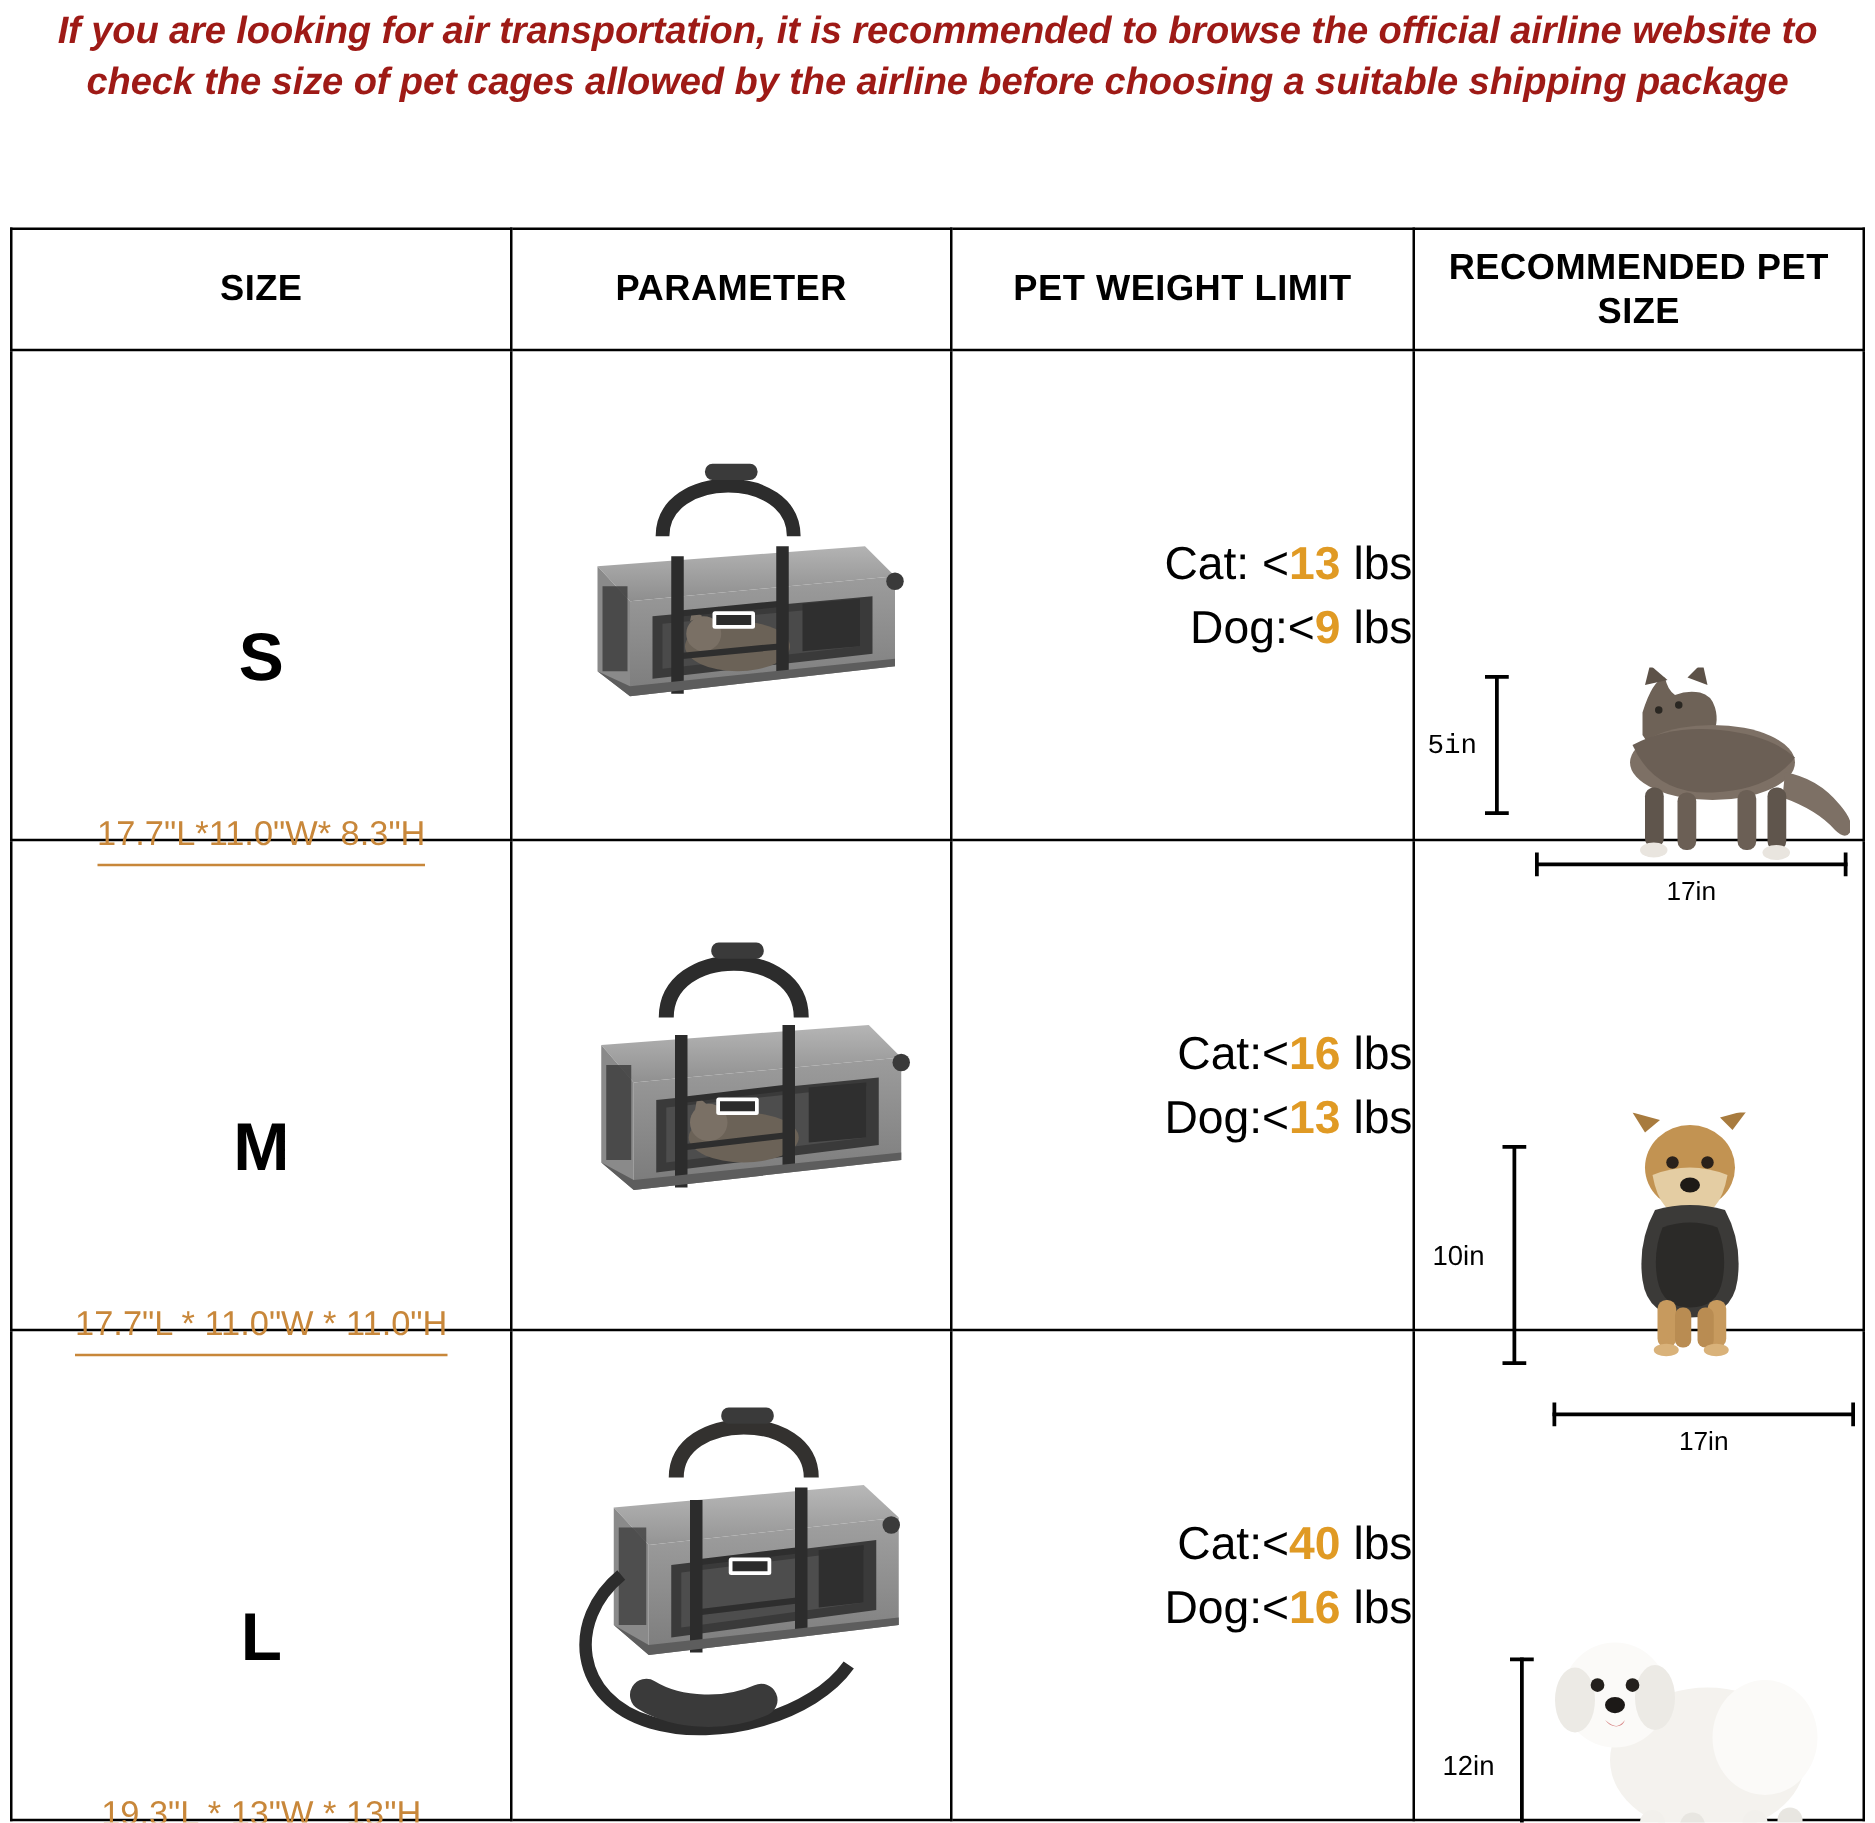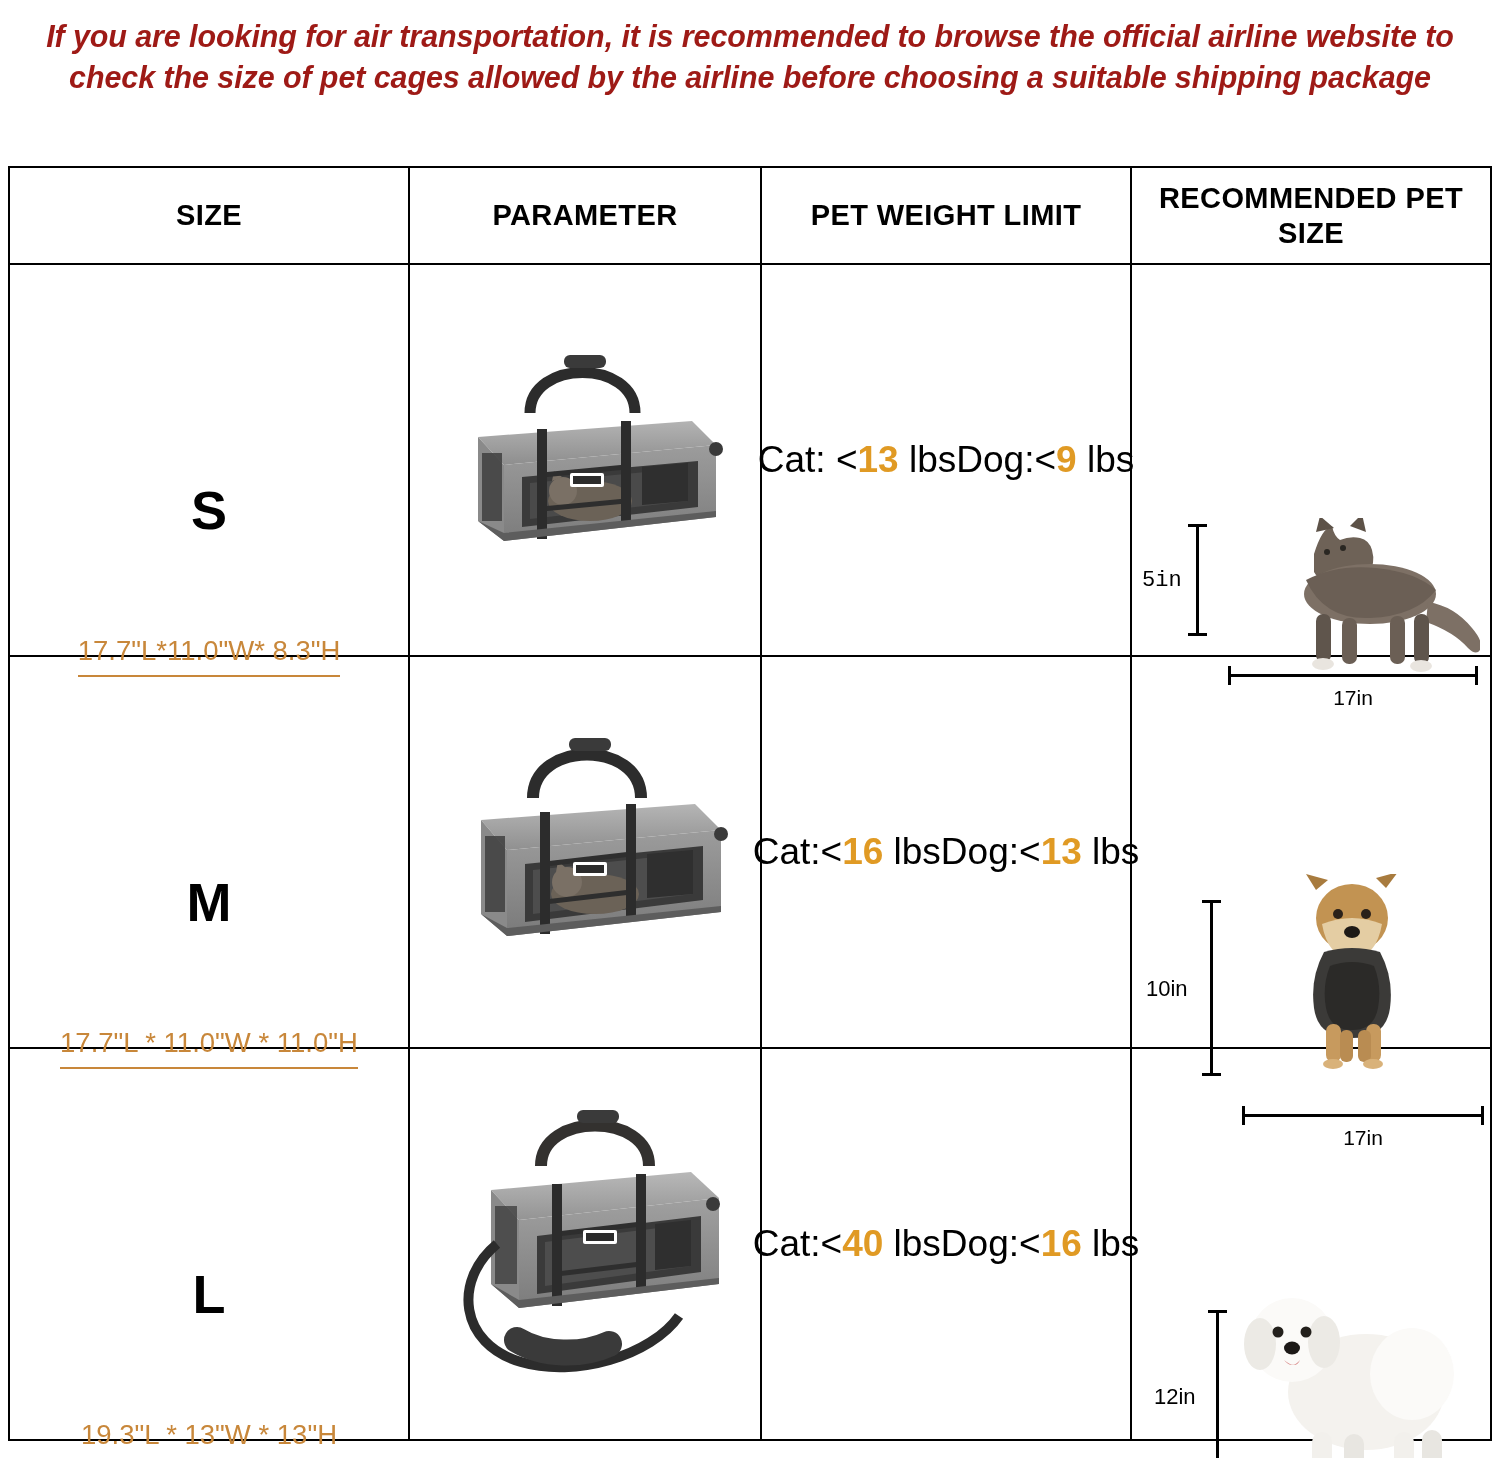--- a/index.html
+++ b/index.html
@@ -18,35 +18,35 @@
     position: relative;
     width: 1500px;
     height: 1458px;
     box-sizing: border-box;
   }
 
   
   .headline {
     width: 1440px;
     margin: 0 auto;
-    padding-top: 16px;
+    padding-top: 4px;
     text-align: center;
     font-style: italic;
     font-weight: bold;
     font-size: 30.5px;
     line-height: 1.33;
     color: #9e1a16;
     letter-spacing: -0.1px;
   }
 
   
   .tbl-wrap {
     position: absolute;
     left: 8px;
-    top: 166px;
+    top: 182px;
     width: 1312px;
   }
   table.spec {
     border-collapse: collapse;
     width: 1484px;
     table-layout: fixed;
   }
   table.spec th, table.spec td {
     border: 2.5px solid #000;
     vertical-align: middle;
@@ -105,21 +105,21 @@
     position: absolute;
     left: 50%;
     top: 50%;
     transform: translate(-50%, -50%);
   }
 
   
   .weight-cell {
     height: 100%;
     display: flex;
-    flex-direction: row;
+    flex-direction: column;
     justify-content: center;
     align-items: flex-end;
     font-size: 37px;
     line-height: 1.38;
     font-family: "Liberation Sans", sans-serif;
   }
   .weight-line { white-space: nowrap; }
   .num { color: #e09a24; font-weight: bold; }
 
   

